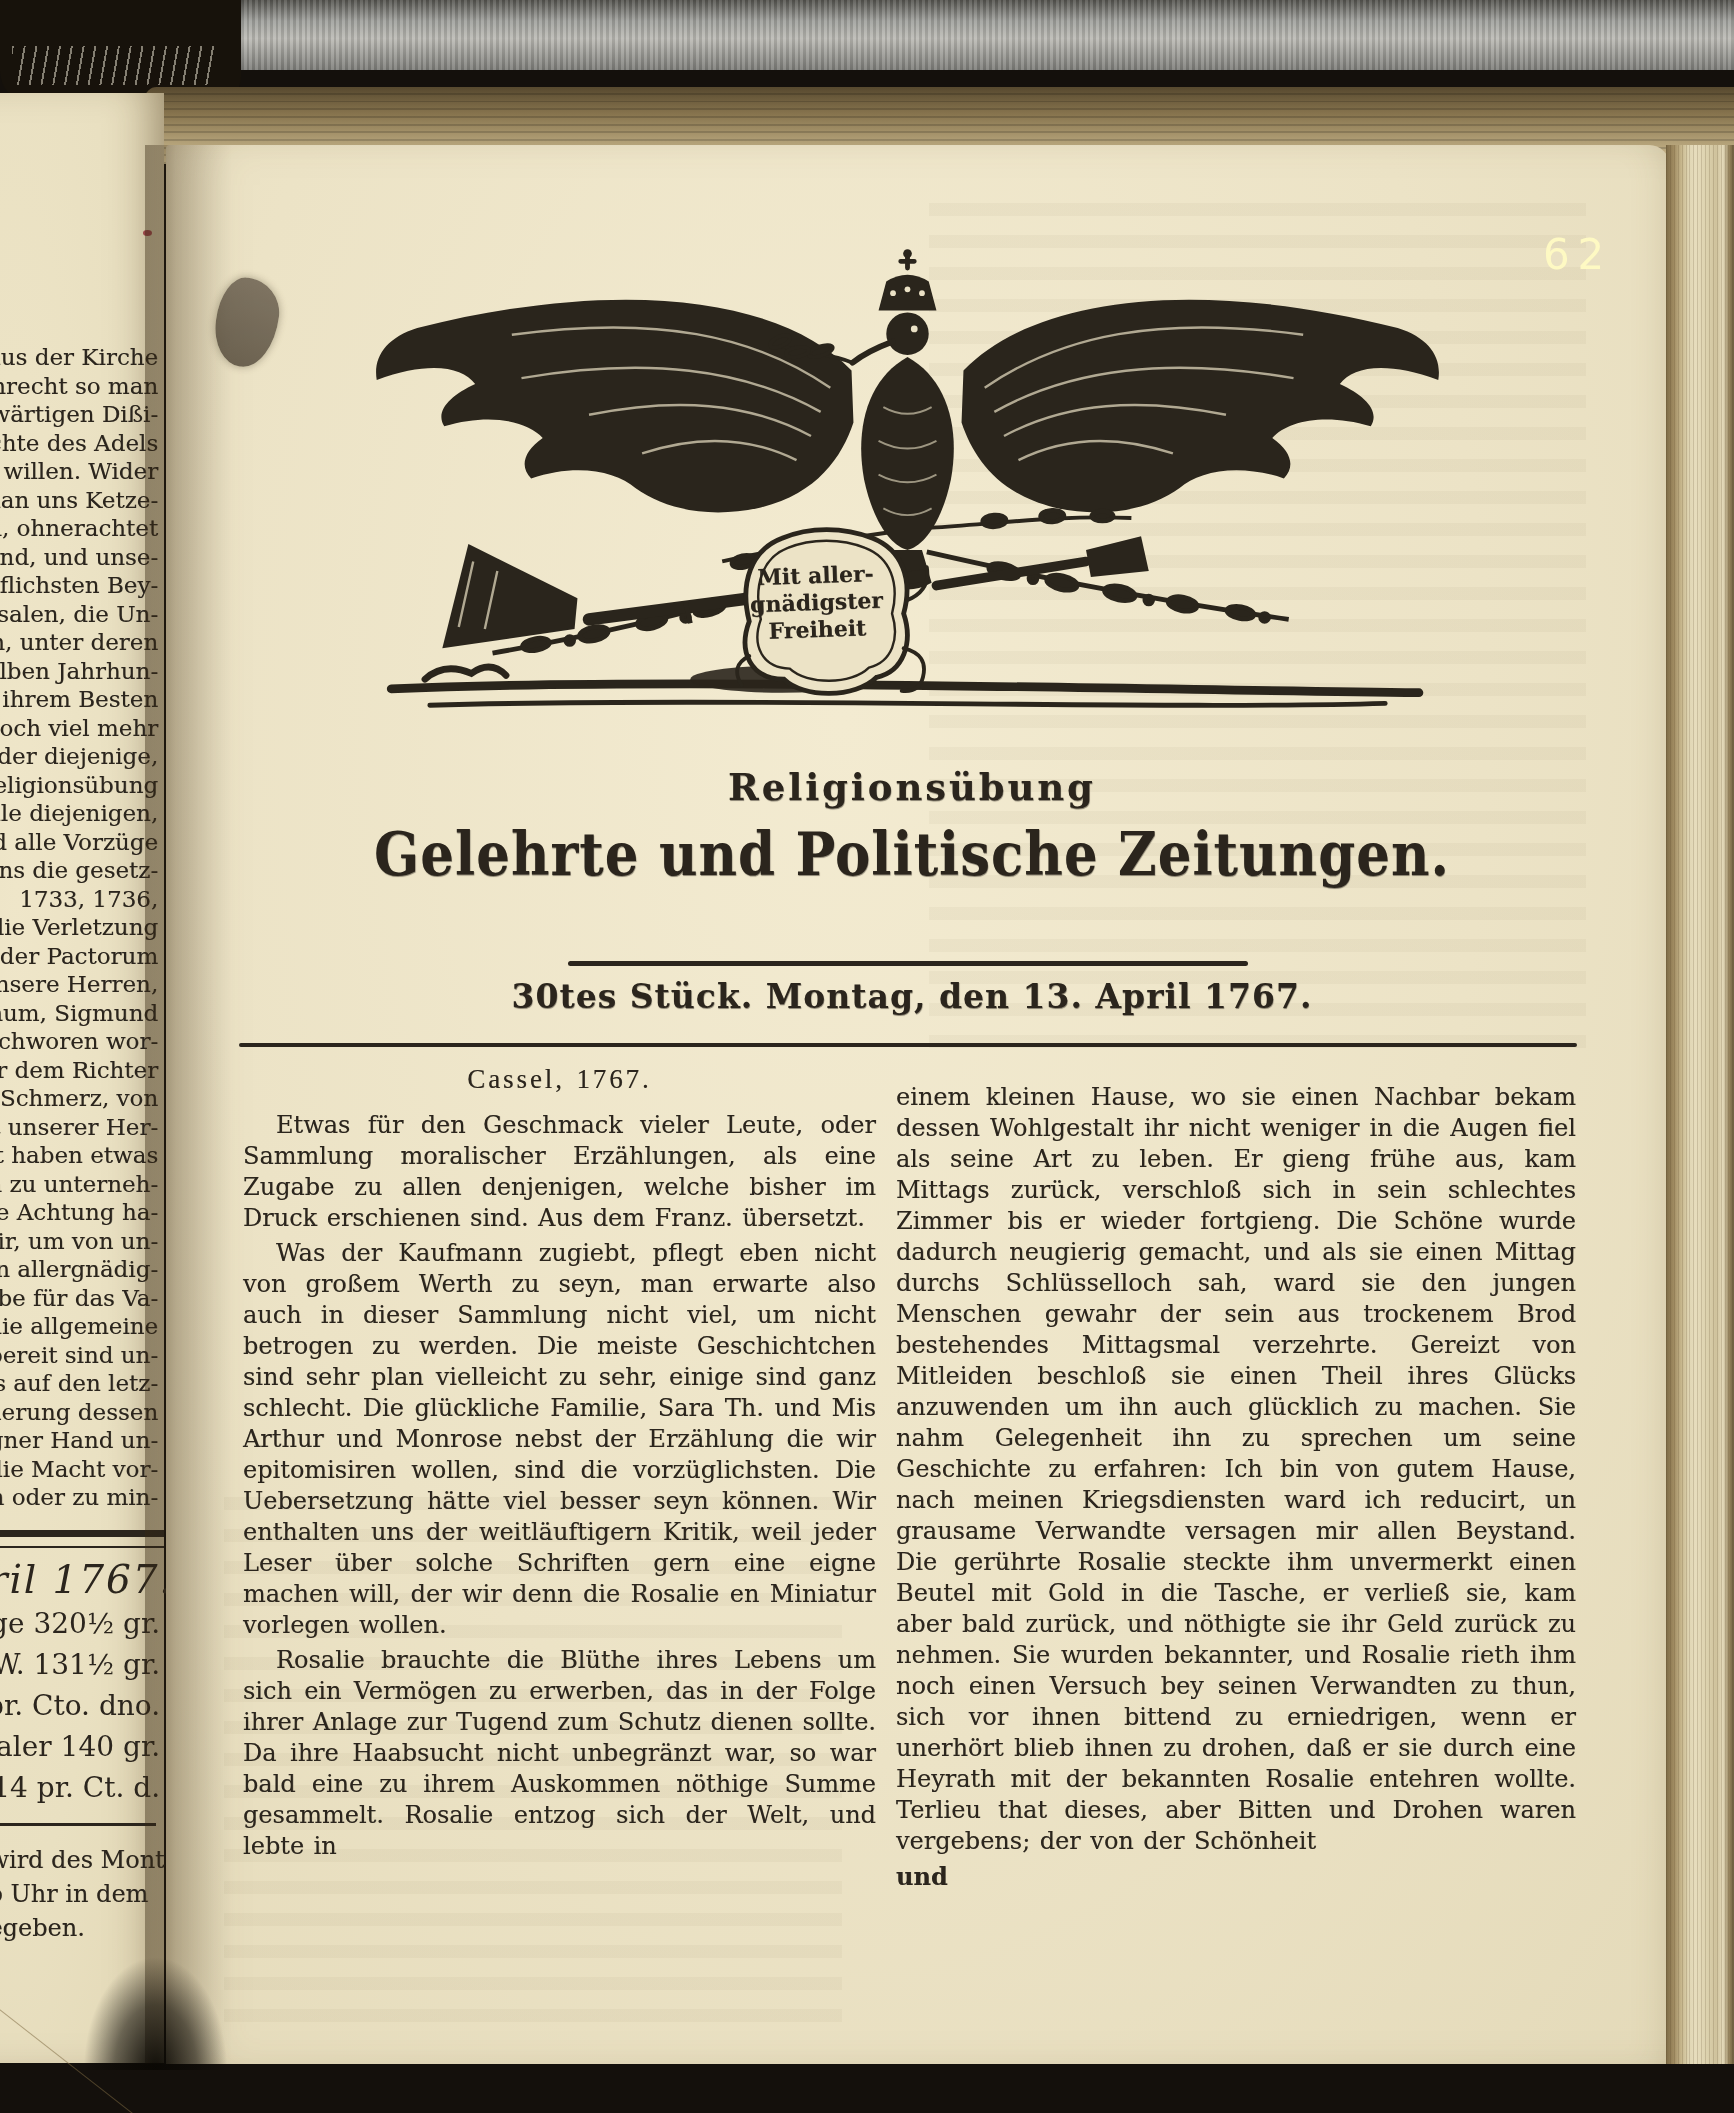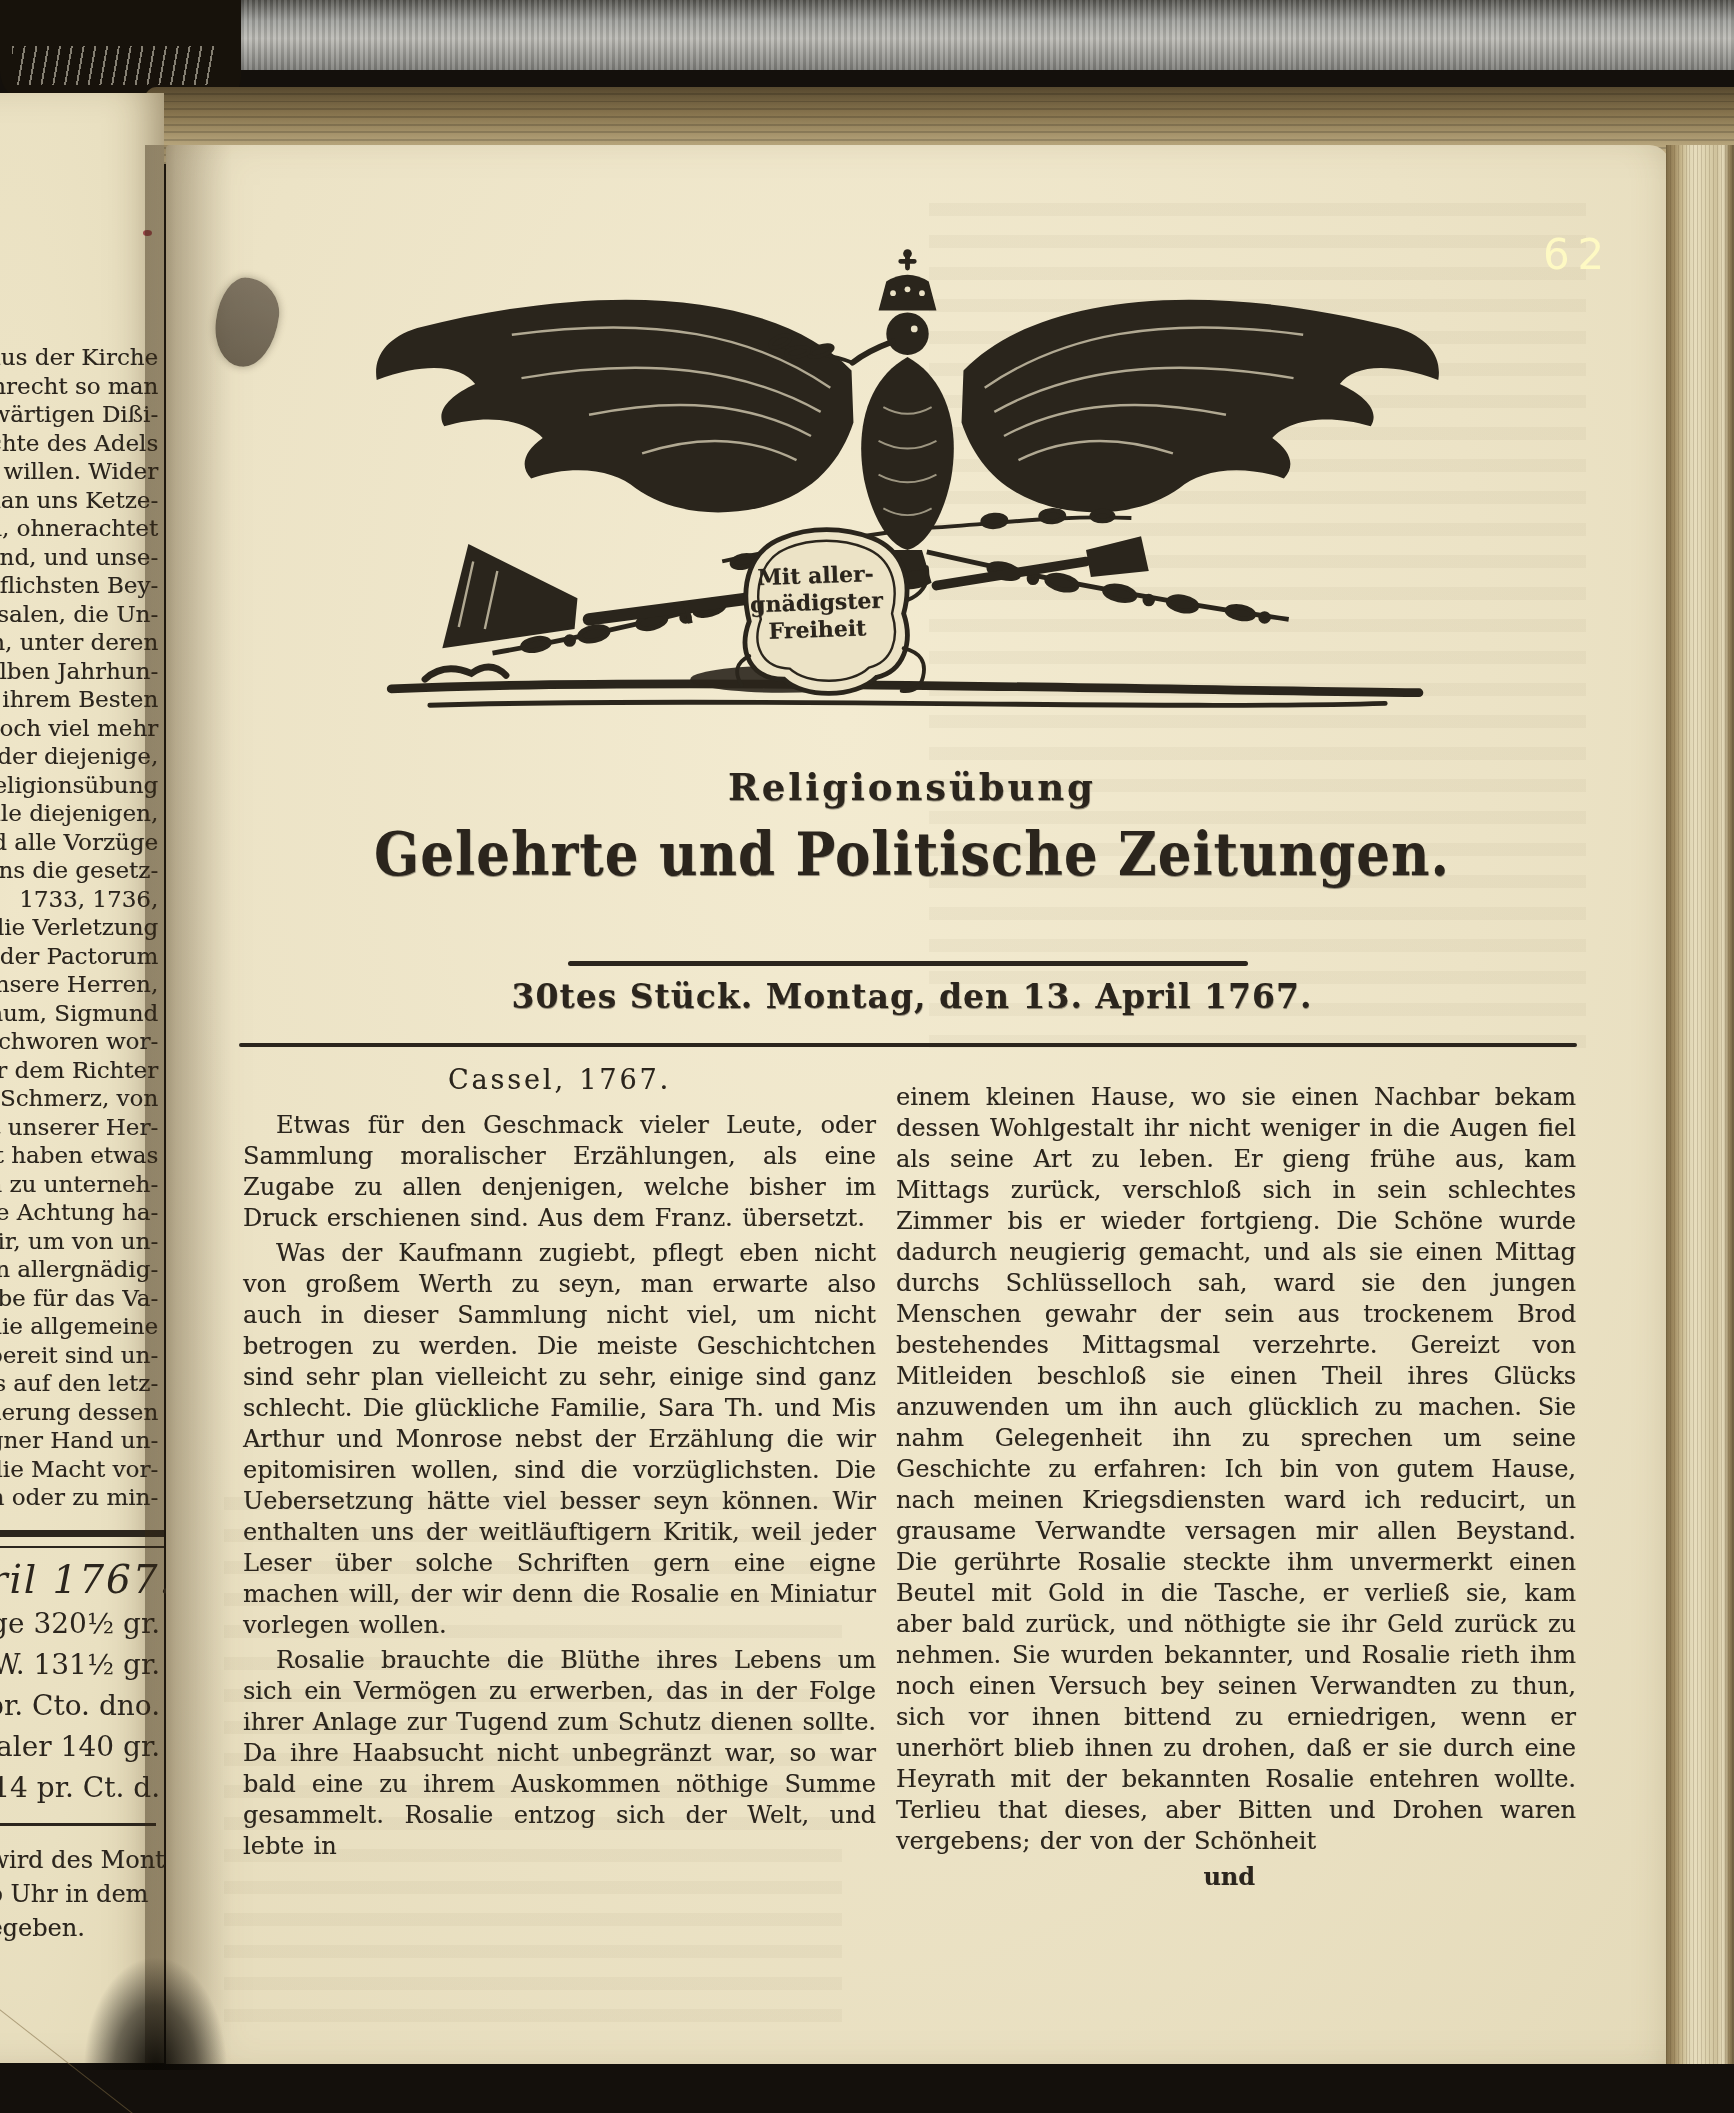--- a/index.html
+++ b/index.html
@@ -78,24 +78,24 @@
   .main-title{top:823px;font-size:53px;font-weight:bold;letter-spacing:1px;transform:scaleY(1.12);}
   .title-rule{position:absolute;left:568px;top:961px;width:680px;height:4.8px;background:#2b251d;border-radius:2.9px;}
   .issue-line{top:977px;font-size:33px;font-weight:bold;letter-spacing:1px;}
   .cols-rule{position:absolute;left:239px;top:1043px;width:1338px;height:3.9px;background:#2b251d;border-radius:1.9px;}
 
   
   .col{position:absolute;top:1064px;font-size:24px;line-height:31px;text-align:justify;
     word-spacing:1.9px;text-shadow:0.3px 0.4px 0.5px rgba(43,37,29,.42);}
   .col-left{left:243px;width:633px;}
   .col-right{left:896px;width:680px;}
-  .dateline{text-align:center;font-size:27px;letter-spacing:2.9px;margin-bottom:15.4px;}
+  .dateline{text-align:center;font-size:27px;letter-spacing:2.9px;margin-bottom:15.4px;font-family:Liberation Serif, serif;}
   .para{text-indent:33px;margin:0 0 3.9px 0;}
   .col-right .para{text-indent:0;margin-top:18px;}
-  .catchword{text-align:center;padding-right:13.5px;font-weight:bold;}
+  .catchword{text-align:left;padding-right:13.5px;font-weight:bold;}
 </style>
 </head>
 <body>
 
 <div id="stage">
 
   <div class="binding-top">
     <div class="binding-texture"></div>
   </div>
   <div class="binding-gap">

